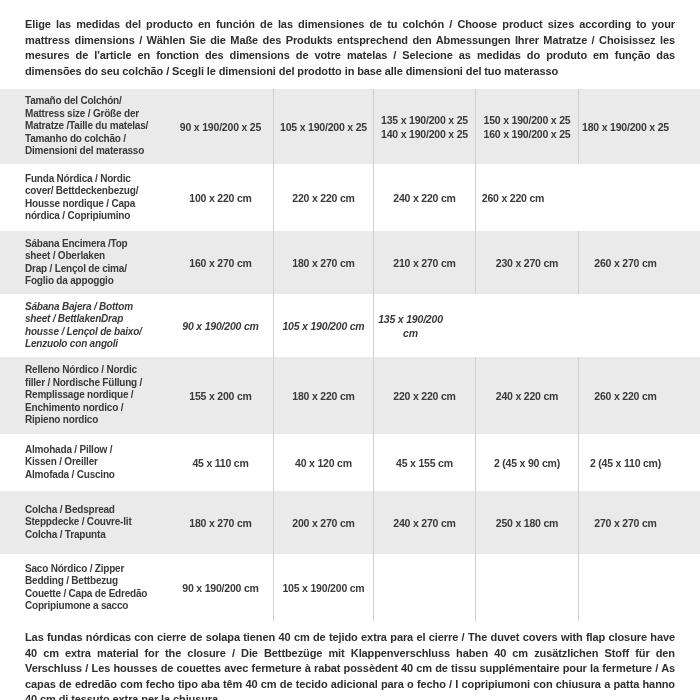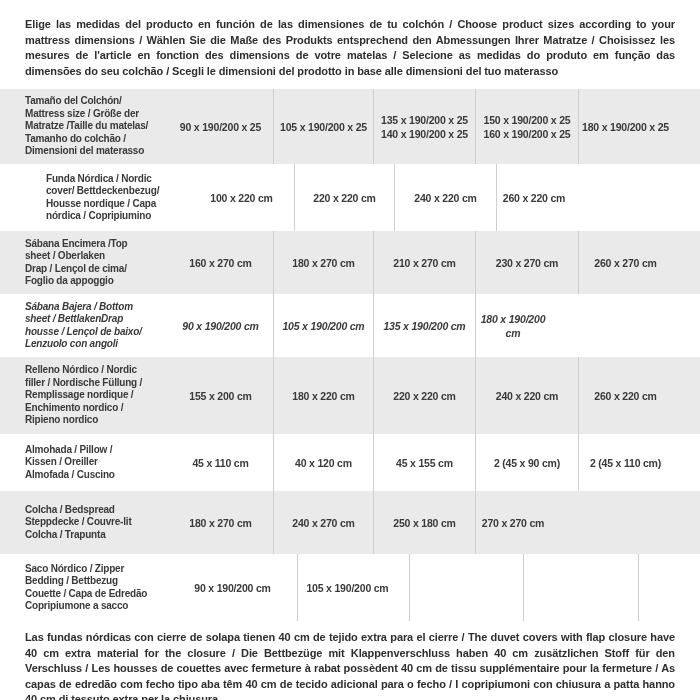--- a/index.html
+++ b/index.html
@@ -24,27 +24,27 @@
   .size-table{
     margin-top:10px;
     width:700px;
   }
   .row{
     display:grid;
     grid-template-columns:168px 105px 100px 102px 103px 122px;
   }
   .row:nth-child(odd){background:#eaeaea;}
   .row:nth-child(1){min-height:75px;}
-  .row:nth-child(2){min-height:67px;margin-left:21px;}
+  .row:nth-child(2){min-height:67px;}
   .row:nth-child(3){min-height:63px;}
   .row:nth-child(4){min-height:63px;font-style:italic;}
   .row:nth-child(5){min-height:77px;}
   .row:nth-child(6){min-height:57px;}
   .row:nth-child(7){min-height:63px;}
-  .row:nth-child(8){min-height:67px;gap:12px;}
+  .row:nth-child(8){min-height:67px;}
   .cell{
     display:flex;
     align-items:center;
     box-sizing:border-box;
   }
   .label{
     padding-left:25px;
     padding-right:4px;
     font-size:10px;
     line-height:12.5px;
@@ -121,21 +121,20 @@
     </div>
 
     <div class="row">
       <div class="cell label">Sábana Bajera / Bottom
 sheet / BettlakenDrap
 housse / Lençol de baixo/
 Lenzuolo con angoli</div>
       <div class="cell value">90 x 190/200 cm</div>
       <div class="cell value">105 x 190/200 cm</div>
       <div class="cell value">135 x 190/200 cm</div>
-      <div class="cell value">180 x 190/200 cm</div>
     </div>
 
     <div class="row">
       <div class="cell label">Relleno Nórdico / Nordic
 filler / Nordische Füllung /
 Remplissage nordique /
 Enchimento nordico /
 Ripieno nordico</div>
       <div class="cell value">155 x 200 cm</div>
       <div class="cell value">180 x 220 cm</div>
@@ -153,20 +152,21 @@
       <div class="cell value">45 x 155 cm</div>
       <div class="cell value">2 (45 x 90 cm)</div>
       <div class="cell value">2 (45 x 110 cm)</div>
     </div>
 
     <div class="row">
       <div class="cell label">Colcha / Bedspread
 Steppdecke / Couvre-lit
 Colcha / Trapunta</div>
       <div class="cell value">180 x 270 cm</div>
+      <div class="cell value">200 x 270 cm</div>
       <div class="cell value">240 x 270 cm</div>
       <div class="cell value">250 x 180 cm</div>
       <div class="cell value">270 x 270 cm</div>
     </div>
 
     <div class="row">
       <div class="cell label">Saco Nórdico / Zipper
 Bedding / Bettbezug
 Couette  / Capa de Edredão
 Copripiumone a sacco</div>

